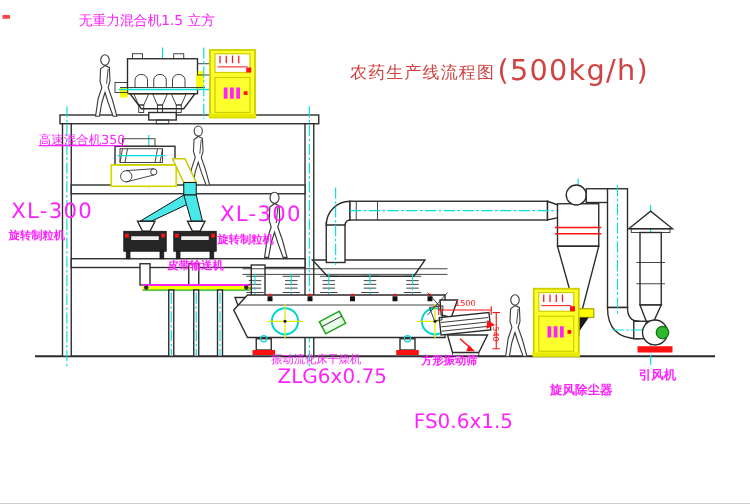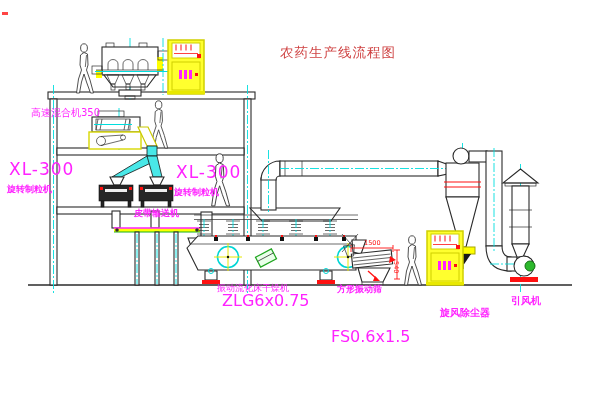--- a/index.html
+++ b/index.html
@@ -300,24 +300,26 @@
     <rect x="510" y="277" width="28" height="5" fill="#ff1111"></rect>
   </g>
 
   <g>
     <use href="#cabinet" transform="translate(427,231)"></use>
   </g>
 </svg>
 
 <div id="title-wrap">
   <span id="title-cn">农药生产线流程图</span>
+  <span id="title-rate">(500kg/h)</span>
 </div>
 
-
-<div class="lbl mag" style="left:31px;top:108px;font-size:10px;">高速混合机350</div>
+<div class="lbl mag" style="left:63px;top:11px;font-size:11px;">无重力混合机1.5 立方</div>
+
+<div class="lbl mag" style="left:31px;top:108px;font-size:10px;text-decoration:underline;">高速混合机350</div>
 
 <div class="lbl mag" style="left:9px;top:161px;font-size:17px;letter-spacing:1px;">XL-300</div>
 <div class="lbl mag" style="left:7px;top:185px;font-size:9px;font-weight:bold;">旋转制粒机</div>
 
 <div class="lbl mag" style="left:176px;top:164px;font-size:17px;letter-spacing:1px;">XL-300</div>
 <div class="lbl mag" style="left:174px;top:188px;font-size:9px;font-weight:bold;">旋转制粒机</div>
 
 <div class="lbl mag" style="left:134px;top:209px;font-size:9px;font-weight:bold;text-align:right;">皮带输送机</div>
 
 <div class="lbl mag" style="left:217px;top:284px;font-size:9px;font-weight:normal;">振动流化床干燥机</div>

